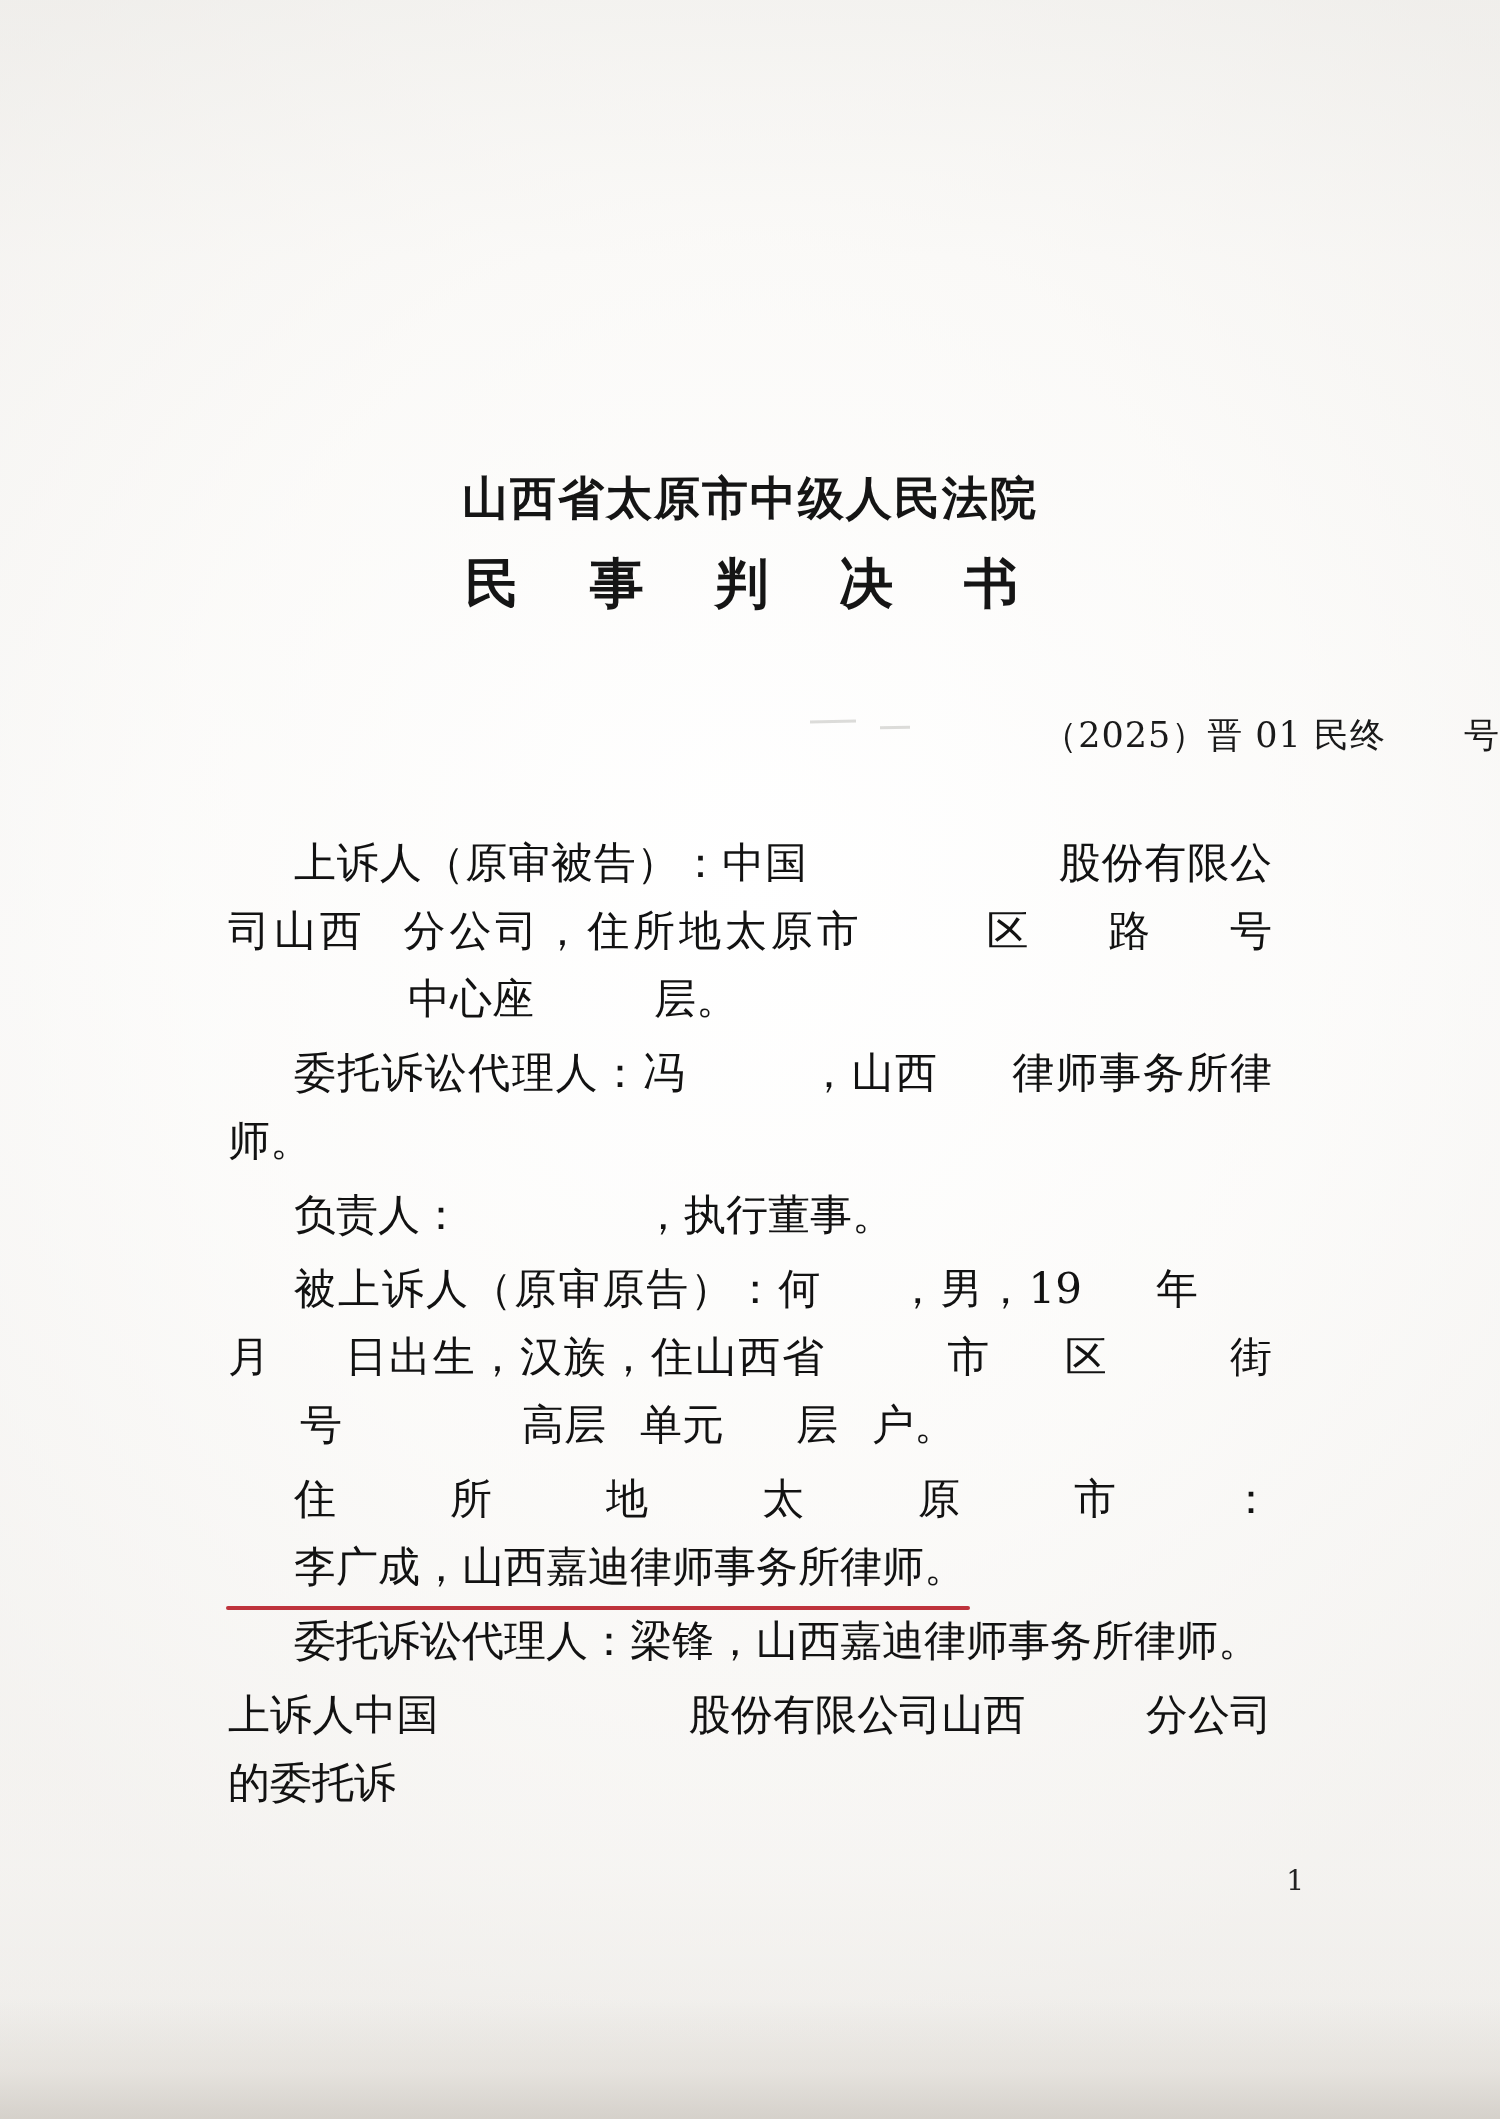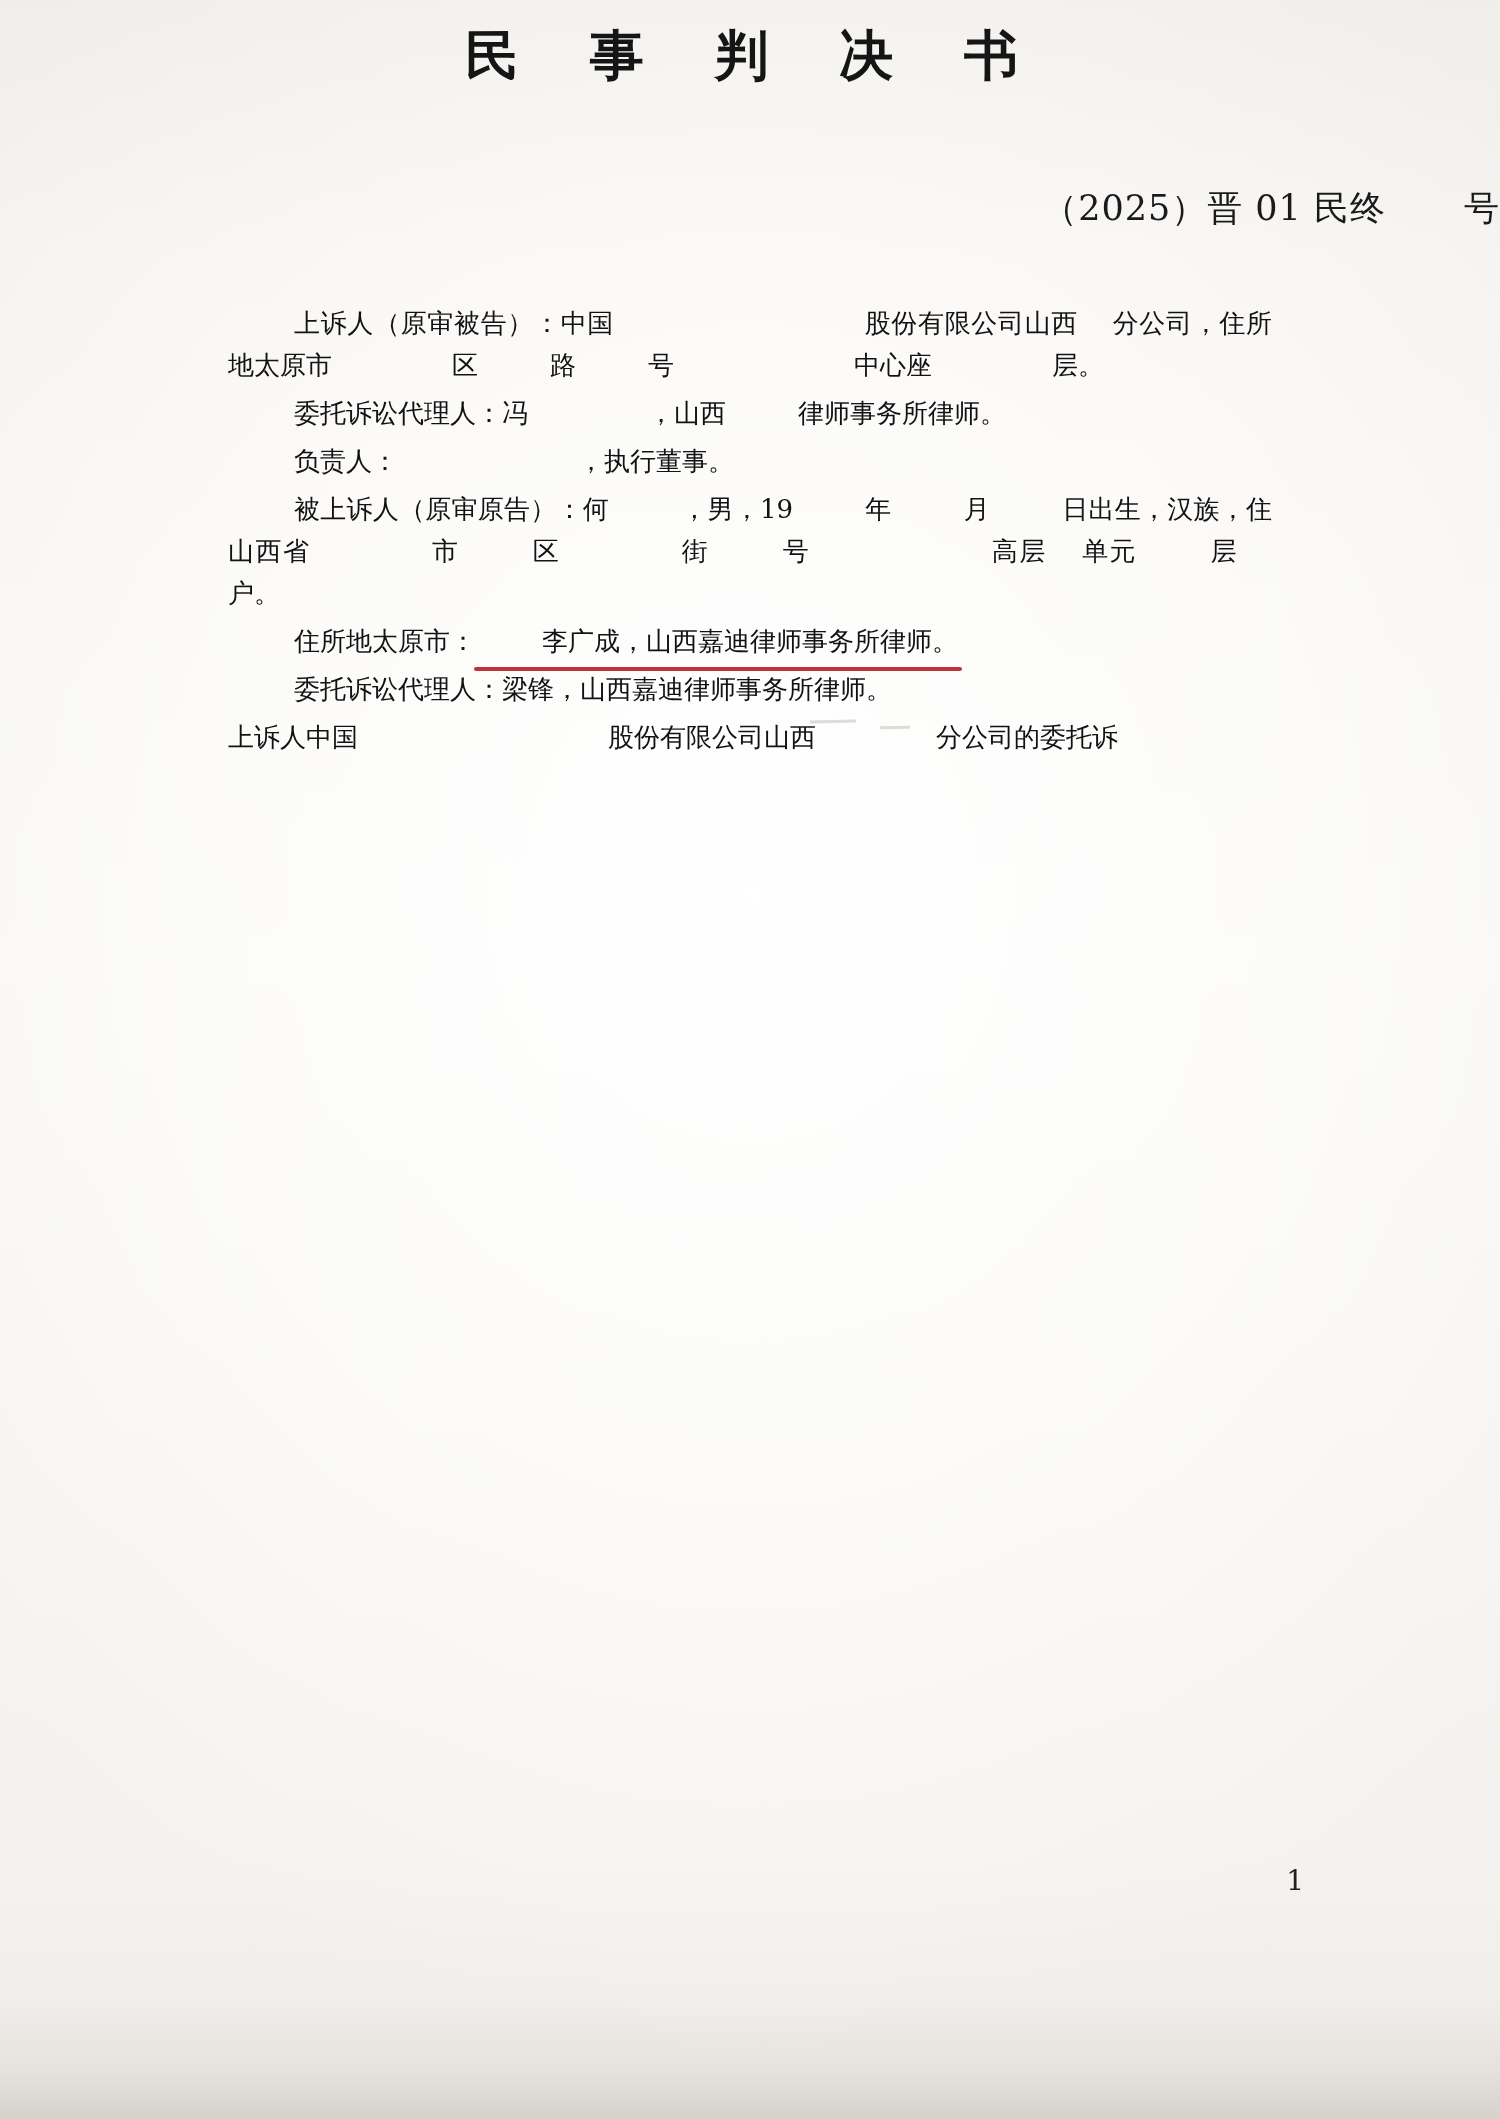--- a/index.html
+++ b/index.html
@@ -72,21 +72,21 @@
     letter-spacing: 1px;
     position: relative;
   }
   .case-no .redact {
     display: inline-block;
     width: 78px;
   }
 
   .body-text {
     margin: 70px 228px 0 228px;
-    font-size: 26px;
+    font-size: 42px;
     line-height: 1.62;
     color: #121212;
     text-align: justify;
   }
   .para {
     margin: 0 0 6px 0;
     text-indent: 0;
   }
   .indent {
     text-indent: 66px;
@@ -128,20 +128,21 @@
     background: rgba(120,118,112,0.25);
     z-index: 1;
   }
 </style>
 </head>
 <body>
 
 <div class="page">
   <div class="content">
 
+    <div class="doc-title court-name">山西省太原市中级人民法院</div>
     <div class="doc-title doc-type">民 事 判 决 书</div>
 
     <div class="case-no">
       <span>（2025）晋 01 民终</span><span class="redact"></span><span>号</span>
     </div>
 
     <div class="body-text">
 
       <p class="para indent">
         <span>上诉人（原审被告）：中国</span><span class="gap-xxl"></span><span>股份有限公司山西</span><span class="gap-s"></span><span>分公司，住所地太原市</span><span class="gap-l"></span><span>区</span><span class="gap-m"></span><span>路</span><span class="gap-m"></span><span>号</span><span class="gap-xl"></span><span>中心座</span><span class="gap-l"></span><span>层。</span>

